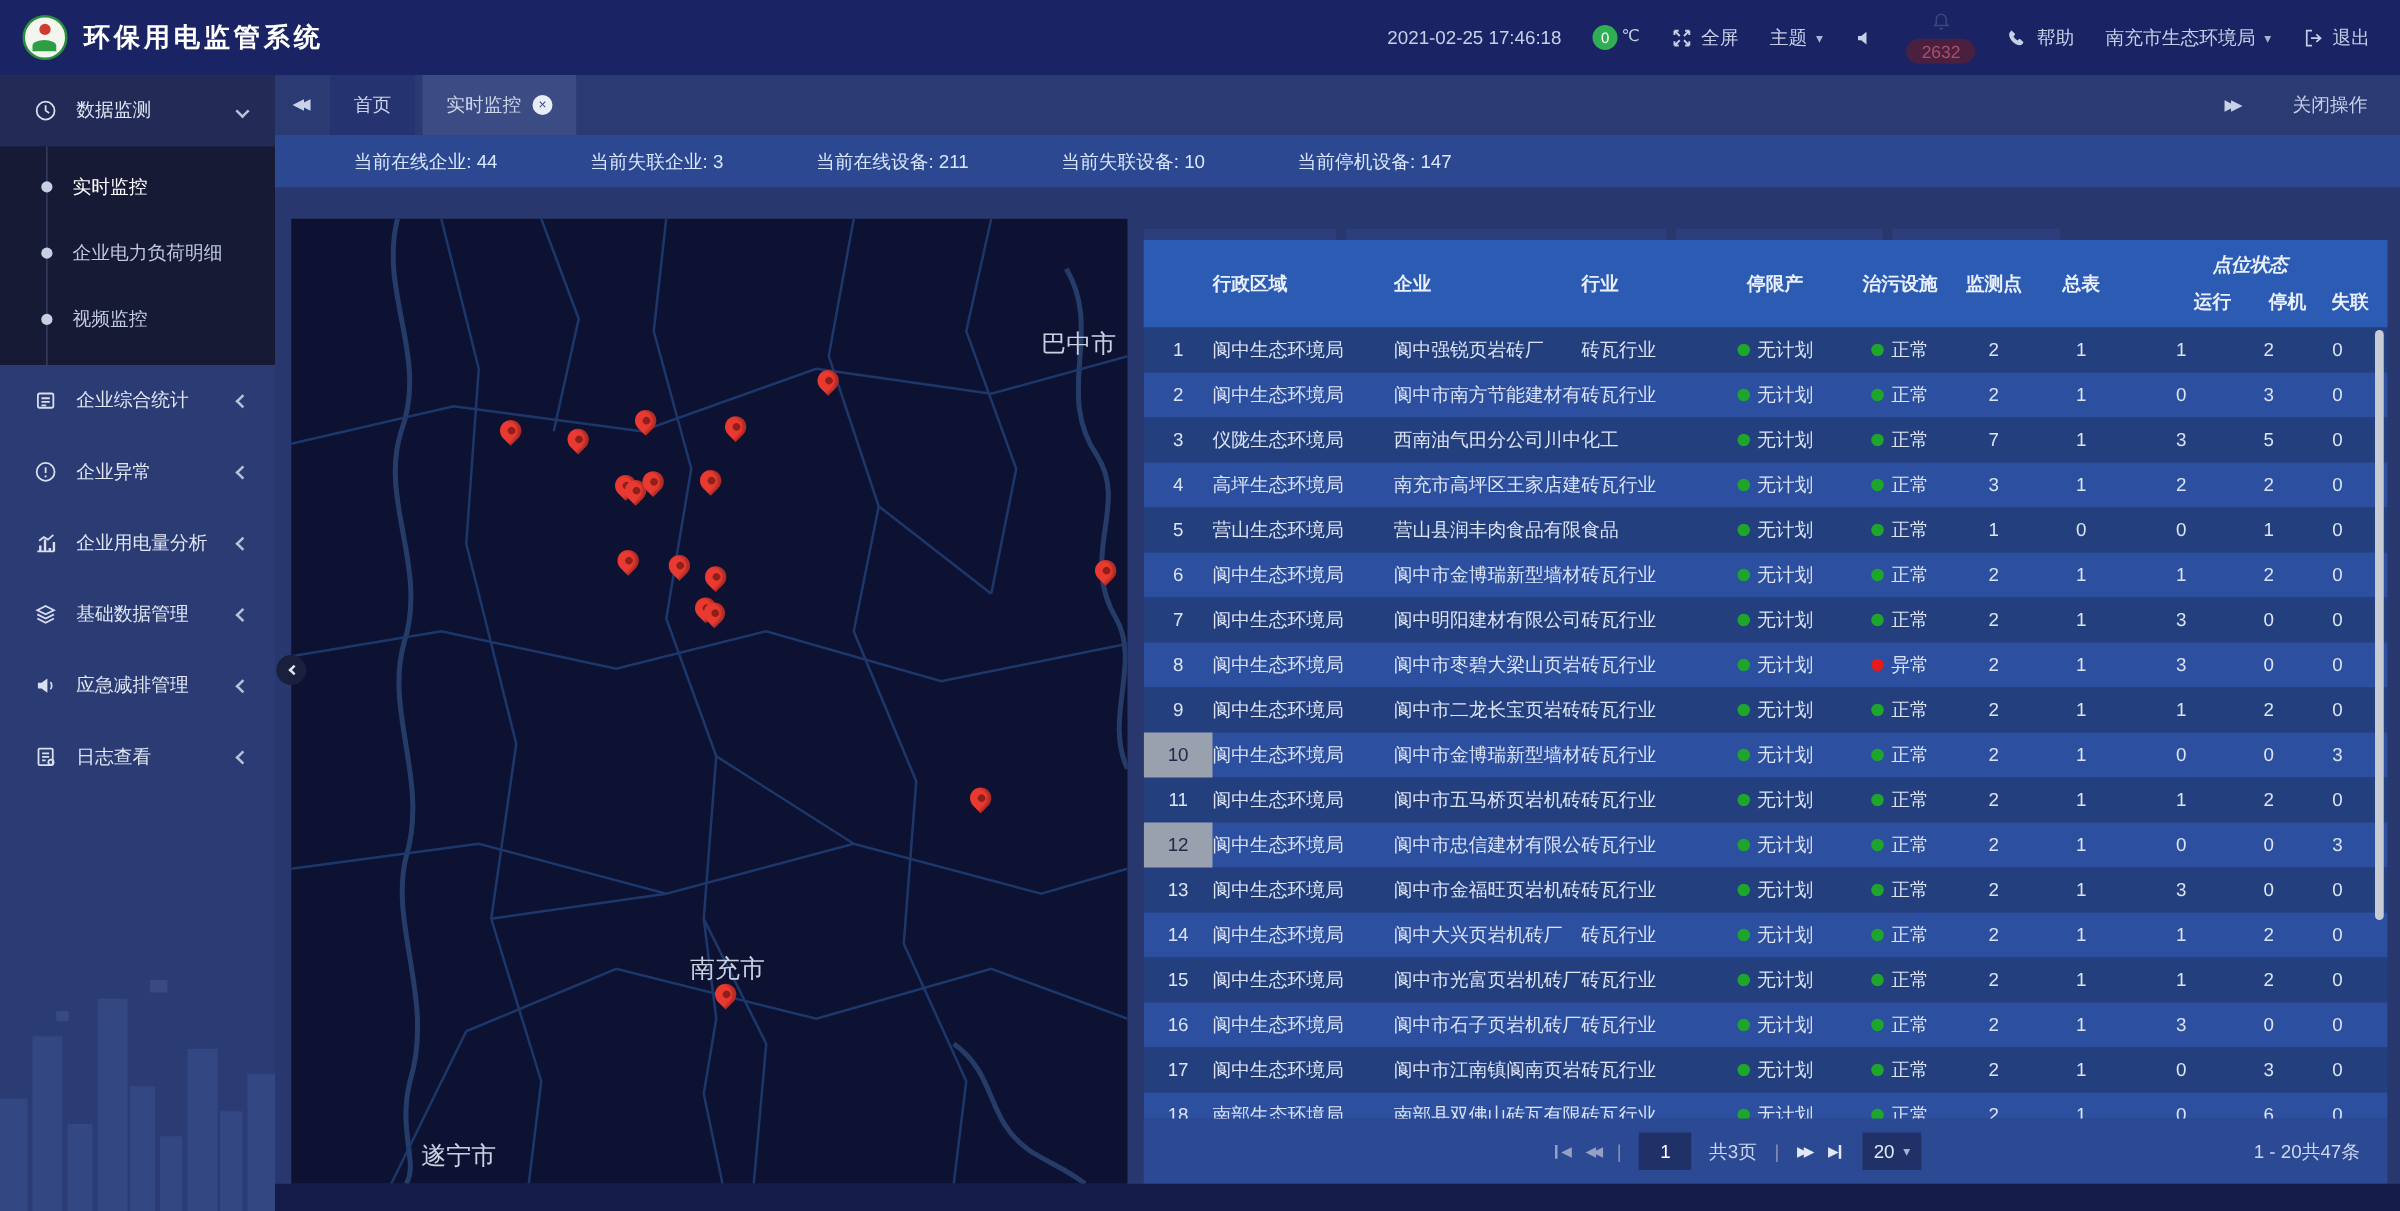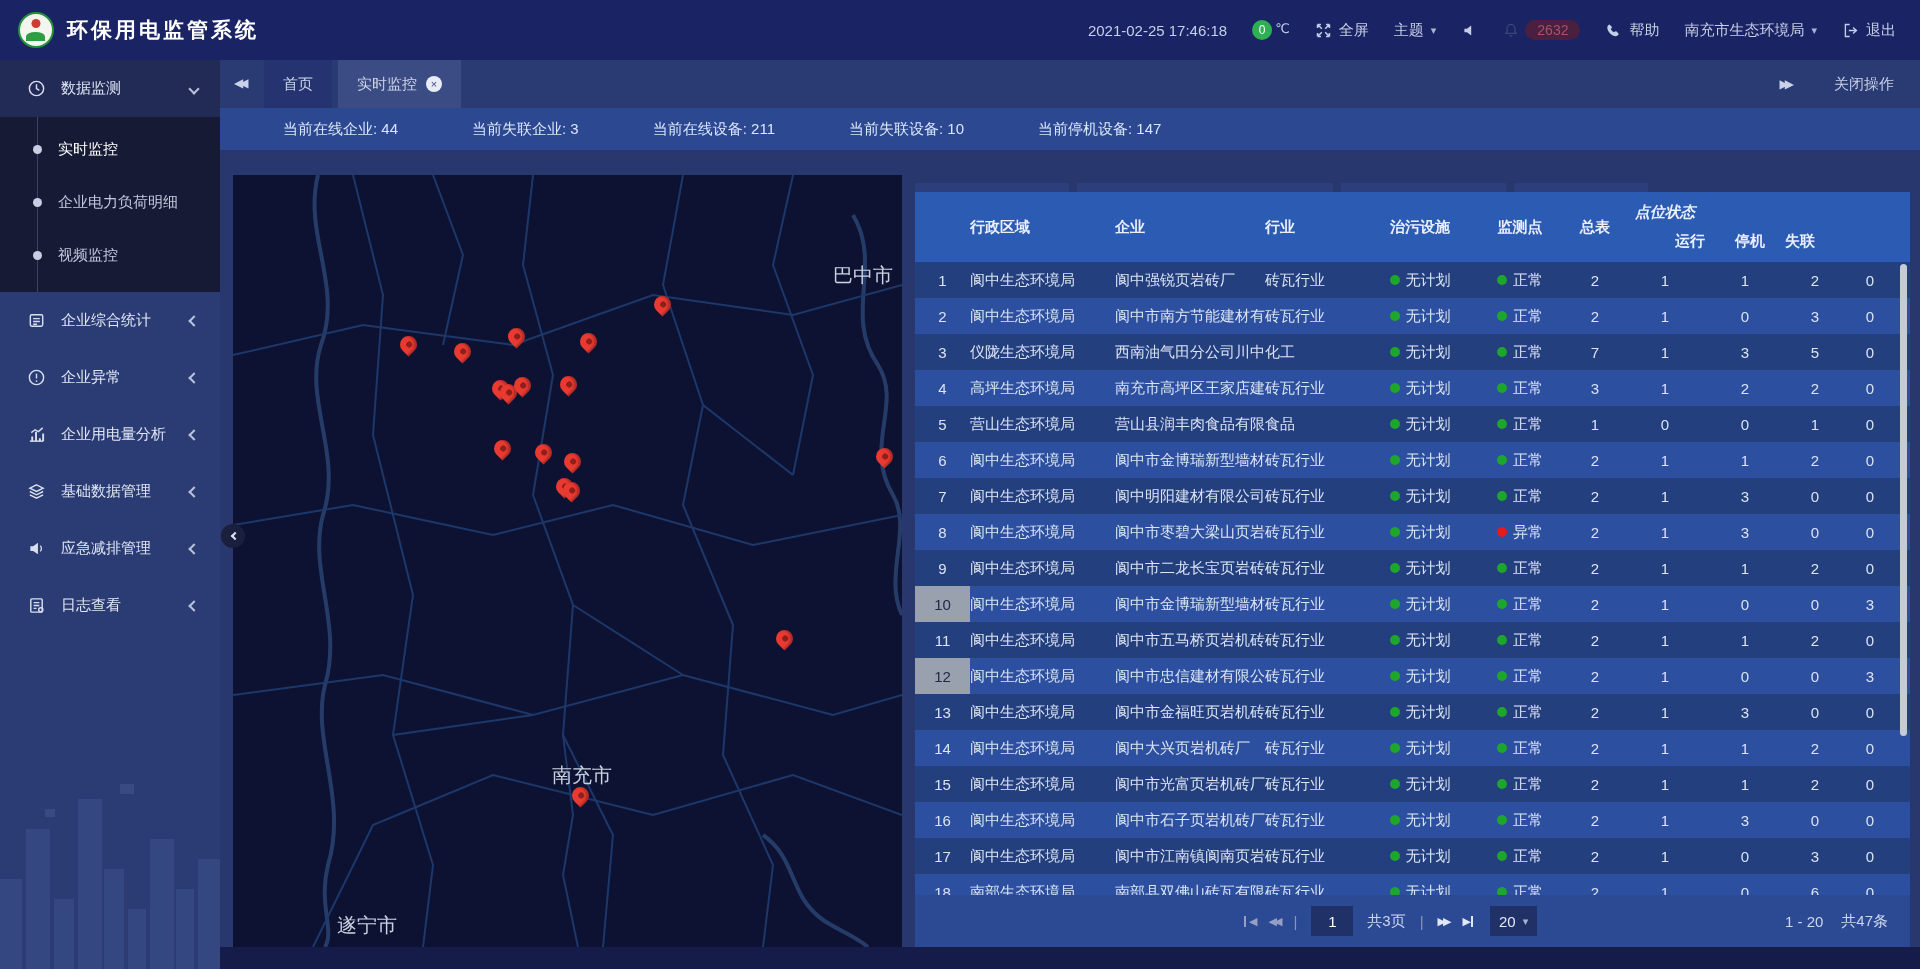--- a/index.html
+++ b/index.html
@@ -16,21 +16,21 @@
   .logo::after { content:""; position:absolute; left:6px; bottom:5px; width:19px; height:9px;
                  background:#2e9e44; border-radius:50% 50% 0 0; }
   .app-title { font-size:21px; font-weight:bold; color:#ffffff; letter-spacing:3px; margin-left:13px; }
   .top-right { margin-left:auto; display:flex; align-items:center; gap:25px; font-size:15px; color:#c6cfe8; white-space:nowrap;}
   .top-btn { display:inline-flex; align-items:center; gap:7px; cursor:pointer; }
   .top-btn svg { width:17px; height:17px; }
   .temp { display:inline-flex; align-items:flex-start; gap:3px; }
   .temp-badge { width:20px; height:20px; border-radius:50%; background:#2fae53; color:#fff; font-size:12px;
                 display:inline-flex; align-items:center; justify-content:center; }
   .temp-unit { font-size:13px; margin-top:1px;}
-  .bell-wrap { display:inline-flex; align-items:center; gap:6px; cursor:pointer;}
+  .bell-wrap { display:inline-flex; align-items:center; gap:6px; cursor:pointer;flex-direction:column;}
   .bell-wrap svg { width:16px; height:16px; color:#3d4878; }
   .badge { background:#4a2040; color:#ad4f66; border-radius:10px; padding:2px 12px; font-size:14px; }
   .caret { font-size:11px; color:#aab4d0; }
 
   
   .sidebar { position:absolute; left:0; top:60px; width:220px; height:909px; background:#2b3c74; overflow:hidden; }
   .side-group { height:57px; display:flex; align-items:center; padding:0 22px 0 27px; cursor:pointer;
                 color:#e0e6f4; font-size:15px; }
   .side-ico { width:19px; height:19px; margin-right:15px; color:#d9dfee; flex:0 0 auto; display:inline-flex;}
   .side-ico svg{ width:19px; height:19px; }
@@ -124,21 +124,21 @@
   .scroll-thumb { position:absolute; right:3px; top:2px; width:7px; height:472px; background:#c7cbd4; border-radius:4px; cursor:pointer;}
 
   .pagination { position:absolute; left:0; top:745px; width:995px; height:52px; background:#2c4a94; color:#ccd6ee; font-size:15px; }
   .pg-center { position:absolute; left:326px; top:0; height:52px; display:flex; align-items:center; gap:14px; }
   .pg-ico { display:inline-flex; align-items:center; font-size:11px; letter-spacing:-3px; color:#e2e8f6; cursor:pointer; }
   .pg-ico .bar { width:2px; height:11px; background:currentColor; display:inline-block; margin:0 3px; }
   .pg-ico.dim { color:#96a0c4; }
   .pg-div { color:#8a94b8; }
   .pg-input { width:42px; height:30px; background:#203168; display:inline-flex; align-items:center; justify-content:center; color:#fff; cursor:text;}
   .pg-size { height:30px; background:#203168; display:inline-flex; align-items:center; gap:7px; padding:0 9px; cursor:pointer; color:#e2e8f6;}
-  .pg-right { position:absolute; right:22px; top:0; height:52px; display:flex; align-items:center; gap:18px; }
+  .pg-right { position:absolute; right:22px; top:0; height:52px; display:flex; align-items:center; }
 
   .bottom-strip { position:absolute; left:0; top:797px; width:1700px; height:22px; background:#151c49; }
 </style>
 </head>
 <body>
 
 <div class="page">
 
   <header class="topbar">
     <div class="logo"></div>
@@ -372,20 +372,21 @@
           <span>所有状态</span>
           <span class="chev chev-down"></span>
         </div>
       </div>
 
       <div class="thead" id="thead">
           <div class="th-cell"></div>
           <div class="th-cell">行政区域</div>
           <div class="th-cell">企业</div>
           <div class="th-cell">行业</div>
+          <div class="th-cell th-center">停限产</div>
           <div class="th-cell th-center">治污设施</div>
           <div class="th-cell th-center">监测点</div>
           <div class="th-cell th-center">总表</div>
           <div class="th-group">
             <div class="ps-label">点位状态</div>
             <div class="ps-subs">
               <span>运行</span>
               <span>停机</span>
               <span>失联</span>
             </div>

